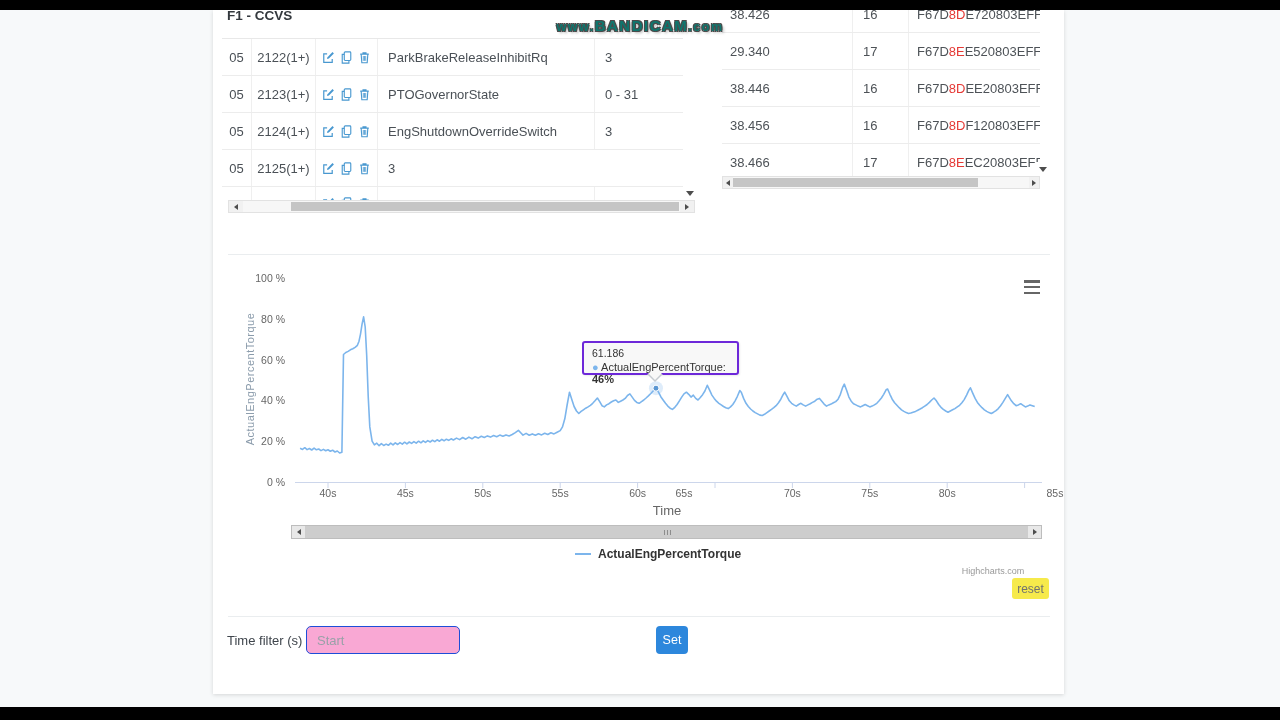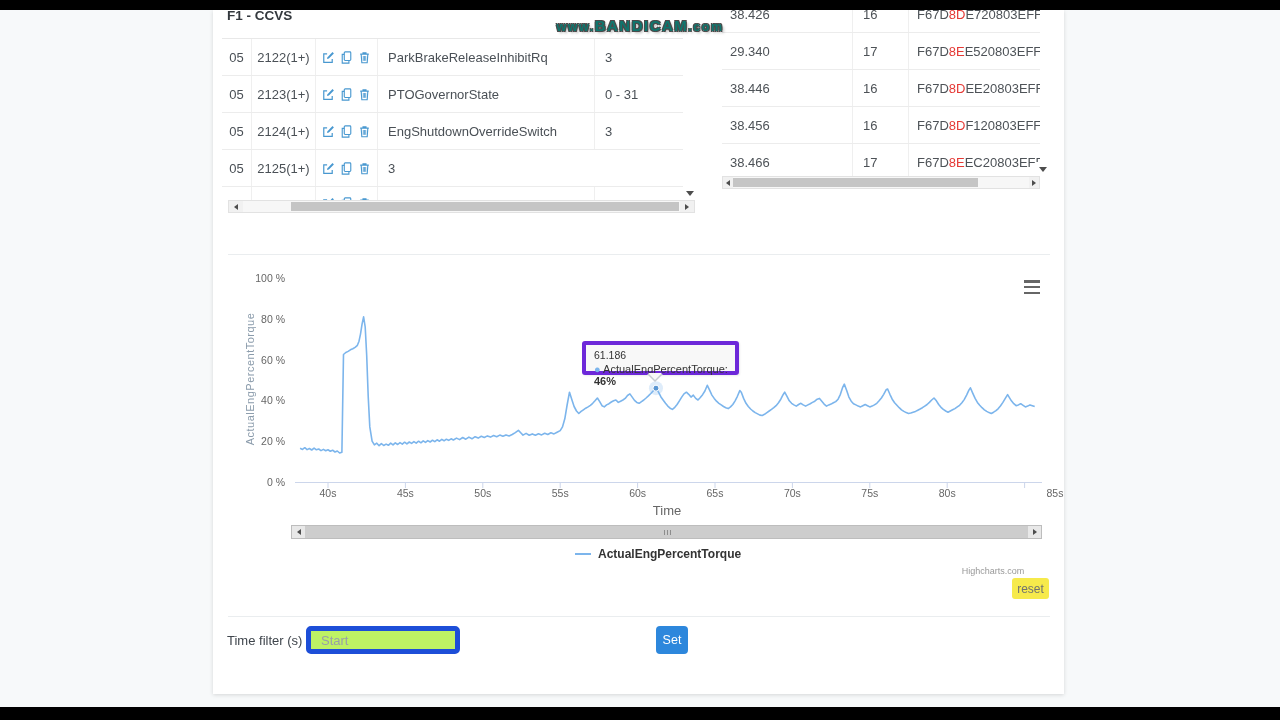--- a/index.html
+++ b/index.html
@@ -49,21 +49,21 @@
   
   .ylab{position:absolute;left:240px;width:45px;text-align:right;font-size:10.5px;color:#666;}
   .xlab{position:absolute;top:487px;width:50px;text-align:center;font-size:10.5px;color:#666;}
   .y-title{left:150px;top:373px;width:200px;text-align:center;font-size:11px;color:#8a9bab;
            letter-spacing:.5px;transform:rotate(-90deg);}
   .x-title{left:632px;top:503px;width:70px;text-align:center;font-size:13px;color:#666;}
   .menu-btn{left:1024px;top:280px;width:16px;height:14px;display:flex;flex-direction:column;
             justify-content:space-between;cursor:pointer;z-index:3;}
   .menu-btn div{height:2.5px;background:#666;}
   .tooltip{left:582px;top:341px;width:157px;height:34px;background:rgba(248,248,248,.97);
-           border:4px solid #6d28d9;border-radius:3px;box-sizing:border-box;padding:4px 0 0 8px;
+           border:2px solid #6d28d9;border-radius:3px;box-sizing:border-box;padding:4px 0 0 8px;
            font-size:10.5px;color:#333;z-index:4;box-shadow:1px 1px 2px rgba(0,0,0,.08);}
   .tt-line2{margin-top:2px;font-size:11px;}
   .tt-bullet{color:#7cb5ec;font-size:11px;}
   .tt-arrow-b{left:647px;top:374px;width:0;height:0;border:8px solid transparent;border-bottom:none;border-top:8px solid #c4cad0;z-index:4;}
   .tt-arrow-f{left:648px;top:373px;width:0;height:0;border:7px solid transparent;border-bottom:none;border-top:7px solid #f8f8f8;z-index:5;}
 
   
   .cnav{left:291px;top:525px;width:751px;height:14px;background:#cdcdcd;border:1px solid #bdbdbd;box-sizing:border-box;z-index:2;}
   .cnav .harrow{background:#e8e8e8;width:13px;}
   .nav-grip{position:absolute;left:372px;top:4px;display:flex;gap:2px;}
@@ -71,22 +71,22 @@
 
   .legend{left:575px;top:547px;display:flex;align-items:center;gap:7px;cursor:pointer;}
   .legend-line{width:16px;height:2px;background:#7cb5ec;}
   .legend-text{font-size:12px;font-weight:700;color:#333;}
   .credits{left:943px;top:566px;width:100px;text-align:center;font-size:9px;color:#999;cursor:pointer;}
   .reset{left:1012px;top:578px;width:37px;height:21px;background:#f6ea4b;border-radius:3px;
          display:flex;align-items:center;justify-content:center;font-size:12px;color:#70726f;cursor:pointer;}
 
   
   .tf-label{left:227px;top:633px;font-size:13px;color:#3f454c;}
-  .tf-input{position:absolute;top:626px;width:154px;height:28px;border:5px solid #1d4ed8;border-radius:5px;
-            box-sizing:border-box;padding:0 10px;font-size:13px;color:#495057;background:#bef264;outline:none;
+  .tf-input{position:absolute;top:626px;width:154px;height:28px;border:1px solid #1d4ed8;border-radius:5px;
+            box-sizing:border-box;padding:0 10px;font-size:13px;color:#495057;background:#f9a8d4;outline:none;
             font-family:"Liberation Sans",sans-serif;}
   .tf-input::placeholder{color:#99a1a8;}
   .tf-set{left:656px;top:626px;width:32px;height:28px;background:#2d87dc;border:none;border-radius:4px;
           color:#fff;font-size:12.5px;cursor:pointer;font-family:"Liberation Sans",sans-serif;}
 </style>
 </head>
 <body>
 
 <div id="stage">
   <div class="abs bar" style="top:0;height:10px;"></div>
@@ -372,21 +372,21 @@
   <div class="abs hr" style="top:616px;"></div>
 
   <div class="abs tf-label">Time filter (s)</div>
   <input class="tf-input" style="left: 306px;" placeholder="Start">
   <button class="abs tf-set">Set</button>
 <div class="xlab" style="left: 303px;">40s</div>
     <div class="xlab" style="left: 380.4px;">45s</div>
     <div class="xlab" style="left: 457.8px;">50s</div>
     <div class="xlab" style="left: 535.2px;">55s</div>
     <div class="xlab" style="left: 612.6px;">60s</div>
-    <div class="xlab" style="left: 690px;">65s</div>
+    <div class="xlab" style="left: 659px;">65s</div>
     <div class="xlab" style="left: 767.4px;">70s</div>
     <div class="xlab" style="left: 844.8px;">75s</div>
     <div class="xlab" style="left: 922.2px;">80s</div>
     <div class="xlab" style="left: 1030px;">85s</div>
     <div class="ylab" style="top: 476px;">0 %</div>
     <div class="ylab" style="top: 435.2px;">20 %</div>
     <div class="ylab" style="top: 394.4px;">40 %</div>
     <div class="ylab" style="top: 353.6px;">60 %</div>
     <div class="ylab" style="top: 312.8px;">80 %</div>
     <div class="ylab" style="top: 272px;">100 %</div>

